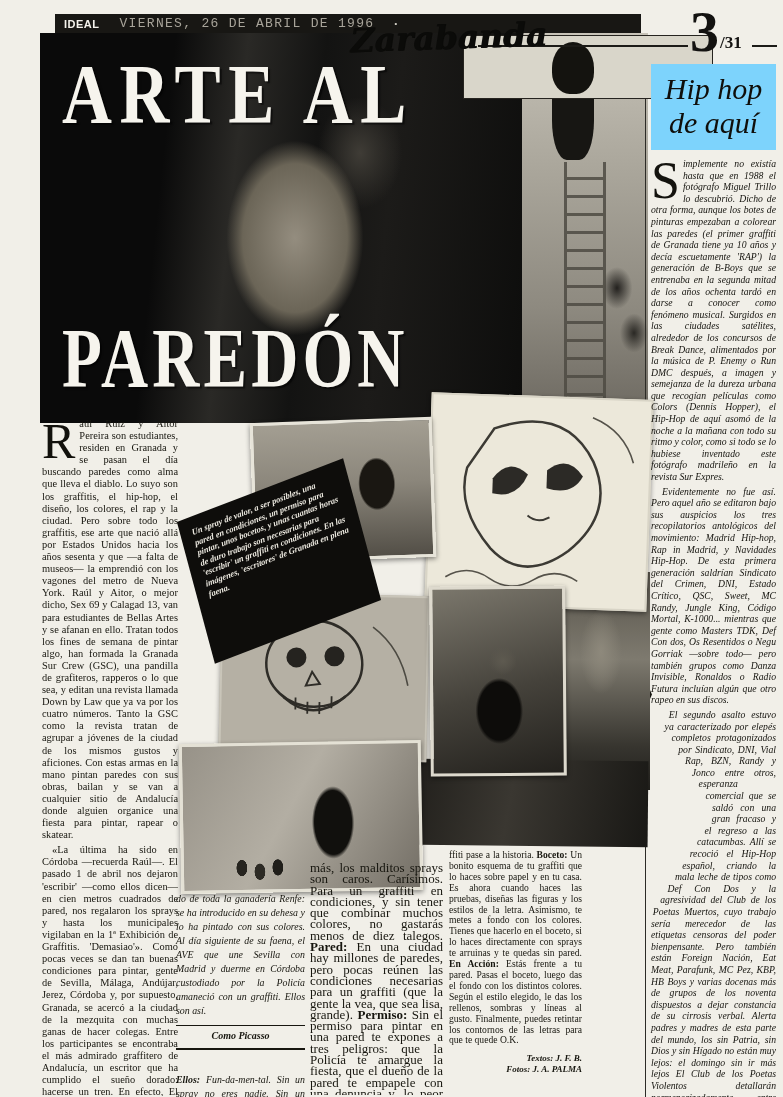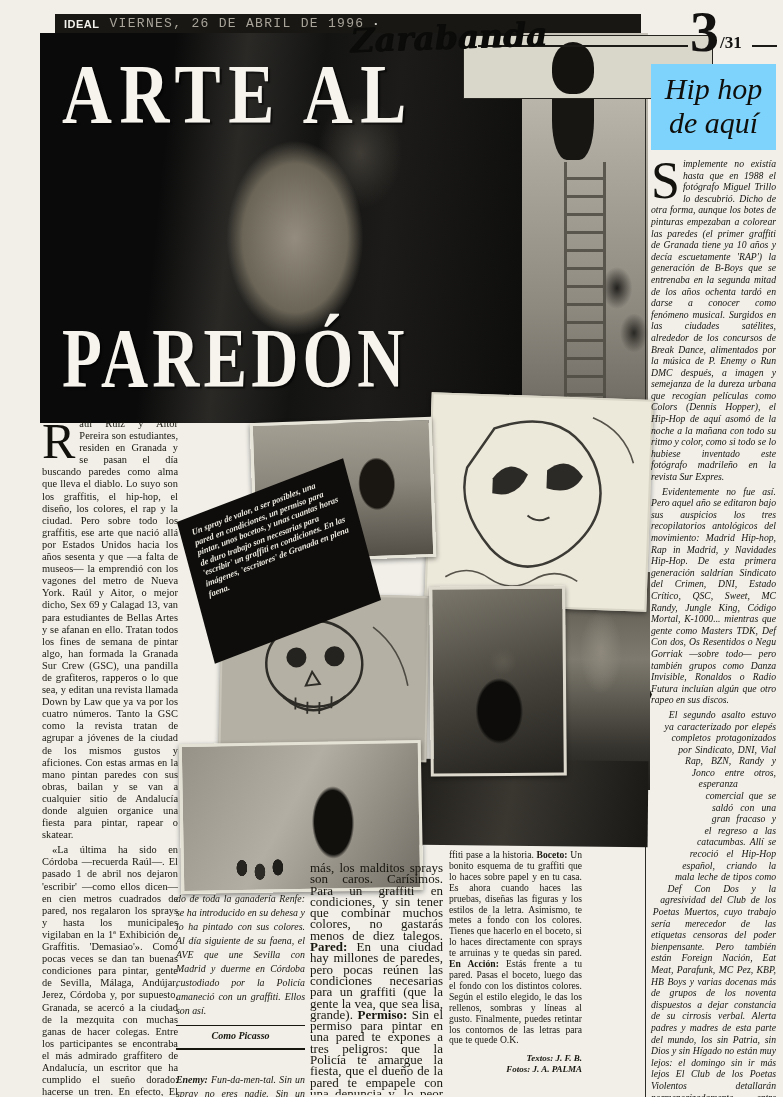--- a/index.html
+++ b/index.html
@@ -2,21 +2,21 @@
 <html><head>
 <meta charset="utf-8">
 <style>
   html,body{margin:0;padding:0;background:#6e6c66;}
   .page{position:relative;width:783px;height:1097px;background:#f1efe8;overflow:hidden;
         font-family:"Liberation Serif",serif;}
   .page *{box-sizing:border-box;}
 
   
   .topbar{position:absolute;left:55px;top:14px;width:586px;height:19px;background:#181714;
-          display:flex;align-items:center;padding:0 9px;gap:10px;z-index:9;}
+          display:flex;align-items:center;padding:0 9px;gap:20px;z-index:9;}
   .brand{color:#f4f2ec;font-family:"Liberation Sans",sans-serif;font-weight:bold;font-size:11px;letter-spacing:.5px;}
   .dateline{color:#a8a49a;font-family:Liberation Mono, monospace;font-size:13px;letter-spacing:1.3px;}
   .bullet{color:#d8d5cb;font-size:9px;}
   .zarab{position:absolute;left:350px;top:18px;z-index:30;font-family:"DejaVu Serif",serif;
          font-style:italic;font-weight:bold;font-size:33px;color:#0b0b09;transform:rotate(-2deg);
          text-shadow:1px 0 0 #0b0b09;}
   .toprule{position:absolute;left:478px;top:45px;width:210px;height:2px;background:#1c1b17;z-index:5;}
   .topdash{position:absolute;left:752px;top:45px;width:25px;height:2px;background:#1c1b17;z-index:5;}
   .pagenum{position:absolute;left:690px;top:6px;display:flex;align-items:flex-end;z-index:6;color:#131210;}
   .pn-big{font-size:58px;font-weight:bold;line-height:52px;}
@@ -172,21 +172,21 @@
   <div class="hl hl2">PAREDÓN</div>
 
   <div class="col col1">
     <p><span class="dropcap">R</span><span>aúl Ruiz y Aitor Pereira son estudiantes, residen en Granada y se pasan el día buscando paredes como alma que lleva el diablo. Lo suyo son los graffitis, el hip-hop, el diseño, los colores, el rap y la ciudad. Pero sobre todo los graffitis, ese arte que nació allá por Estados Unidos hacia los años sesenta y que —a falta de museos— la emprendió con los vagones del metro de Nueva York. Raúl y Aitor, o mejor dicho, Sex 69 y Calagad 13, van para estudiantes de Bellas Artes y se afanan en ello. Tratan todos los fines de semana de pintar algo, han formada la Granada Sur Crew (GSC), una pandilla de grafiteros, rapperos o lo que sea, y editan una revista llamada Down by Law que ya va por los cuatro números. Tanto la GSC como la revista tratan de agrupar a jóvenes de la ciudad de los mismos gustos y aficiones. Con estas armas en la mano pintan paredes con sus obras, bailan y se van a cualquier sitio de Andalucía donde alguien organice una fiesta para pintar, rapear o skatear.</span></p>
     <p class="p-ind"><span class="it">«La última ha sido en Córdoba —recuerda Raúl—. El pasado 1 de abril nos dejaron 'escribir' —como ellos dicen— en cien metros cuadrados de pared, nos regalaron los sprays y hasta los municipales vigilaban en la 1ª Exhibición de Graffitis. 'Demasiao'».</span> <span>Como pocas veces se dan tan buenas condiciones para pintar, gente de Sevilla, Málaga, Andújar, Jerez, Córdoba y, por supuesto, Granada, se acercó a la ciudad de la mezquita con muchas ganas de hacer colegas. Entre los participantes se encontraba el más admirado graffitero de Andalucía, un escritor que ha cumplido el sueño dorado: hacerse un tren. En efecto, El Cordobés, ha lidiado con sus sprays el morlaco más custodia-</span></p>
   </div>
 
   <div class="col col2">
     <p><span>do de toda la ganadería Renfe: se ha introducido en su dehesa y lo ha pintado con sus colores. Al día siguiente de su faena, el AVE que une Sevilla con Madrid y duerme en Córdoba custodiado por la Policía amaneció con un graffiti. Ellos son así.</span></p>
     <h3 class="subhead">Como Picasso</h3>
-    <p><b>Enemy:</b><span> Fun-da-men-tal. Sin un spray no eres nadie. Sin un spray nunca emprendió de nada. Y ade-</span></p>
+    <p><b>Ellos:</b><span> Fun-da-men-tal. Sin un spray no eres nadie. Sin un spray nunca emprendió de nada. Y ade-</span></p>
   </div>
 
   <div class="col col3">
     <p><span>más, los malditos sprays son caros. Carísimos. Para un graffiti en condiciones, y sin tener que combinar muchos colores, no gastarás menos de diez talegos. </span><b>Pared:</b><span> En una ciudad hay millones de paredes, pero pocas reúnen las condiciones necesarias para un graffiti (que la gente la vea, que sea lisa, grande). </span><b>Permiso:</b><span> Sin el permiso para pintar en una pared te expones a tres peligros: que la Policía te amargue la fiesta, que el dueño de la pared te empapele con una denuncia y, lo peor de todo, que cualquiera de los dos anteriores la vista de blanco y tu gra-</span></p>
   </div>
 
   <div class="col col4">
     <p><span>ffiti pase a la historia. </span><b>Boceto:</b><span> Un bonito esquema de tu graffiti que lo haces sobre papel y en tu casa. Es ahora cuando haces las pruebas, diseñas las figuras y los estilos de la letra. Asimismo, te metes a fondo con los colores. Tienes que hacerlo en el boceto, si lo haces directamente con sprays te arruinas y te quedas sin pared. </span><b>En Acción:</b><span> Estás frente a tu pared. Pasas el boceto, luego das el fondo con los distintos colores. Según el estilo elegido, le das los rellenos, sombras y líneas al gusto. Finalmente, puedes retintar los contornos de las letras para que te quede O.K.</span></p>
     <div class="credits">
       <div>Textos: J. F. B.</div>

